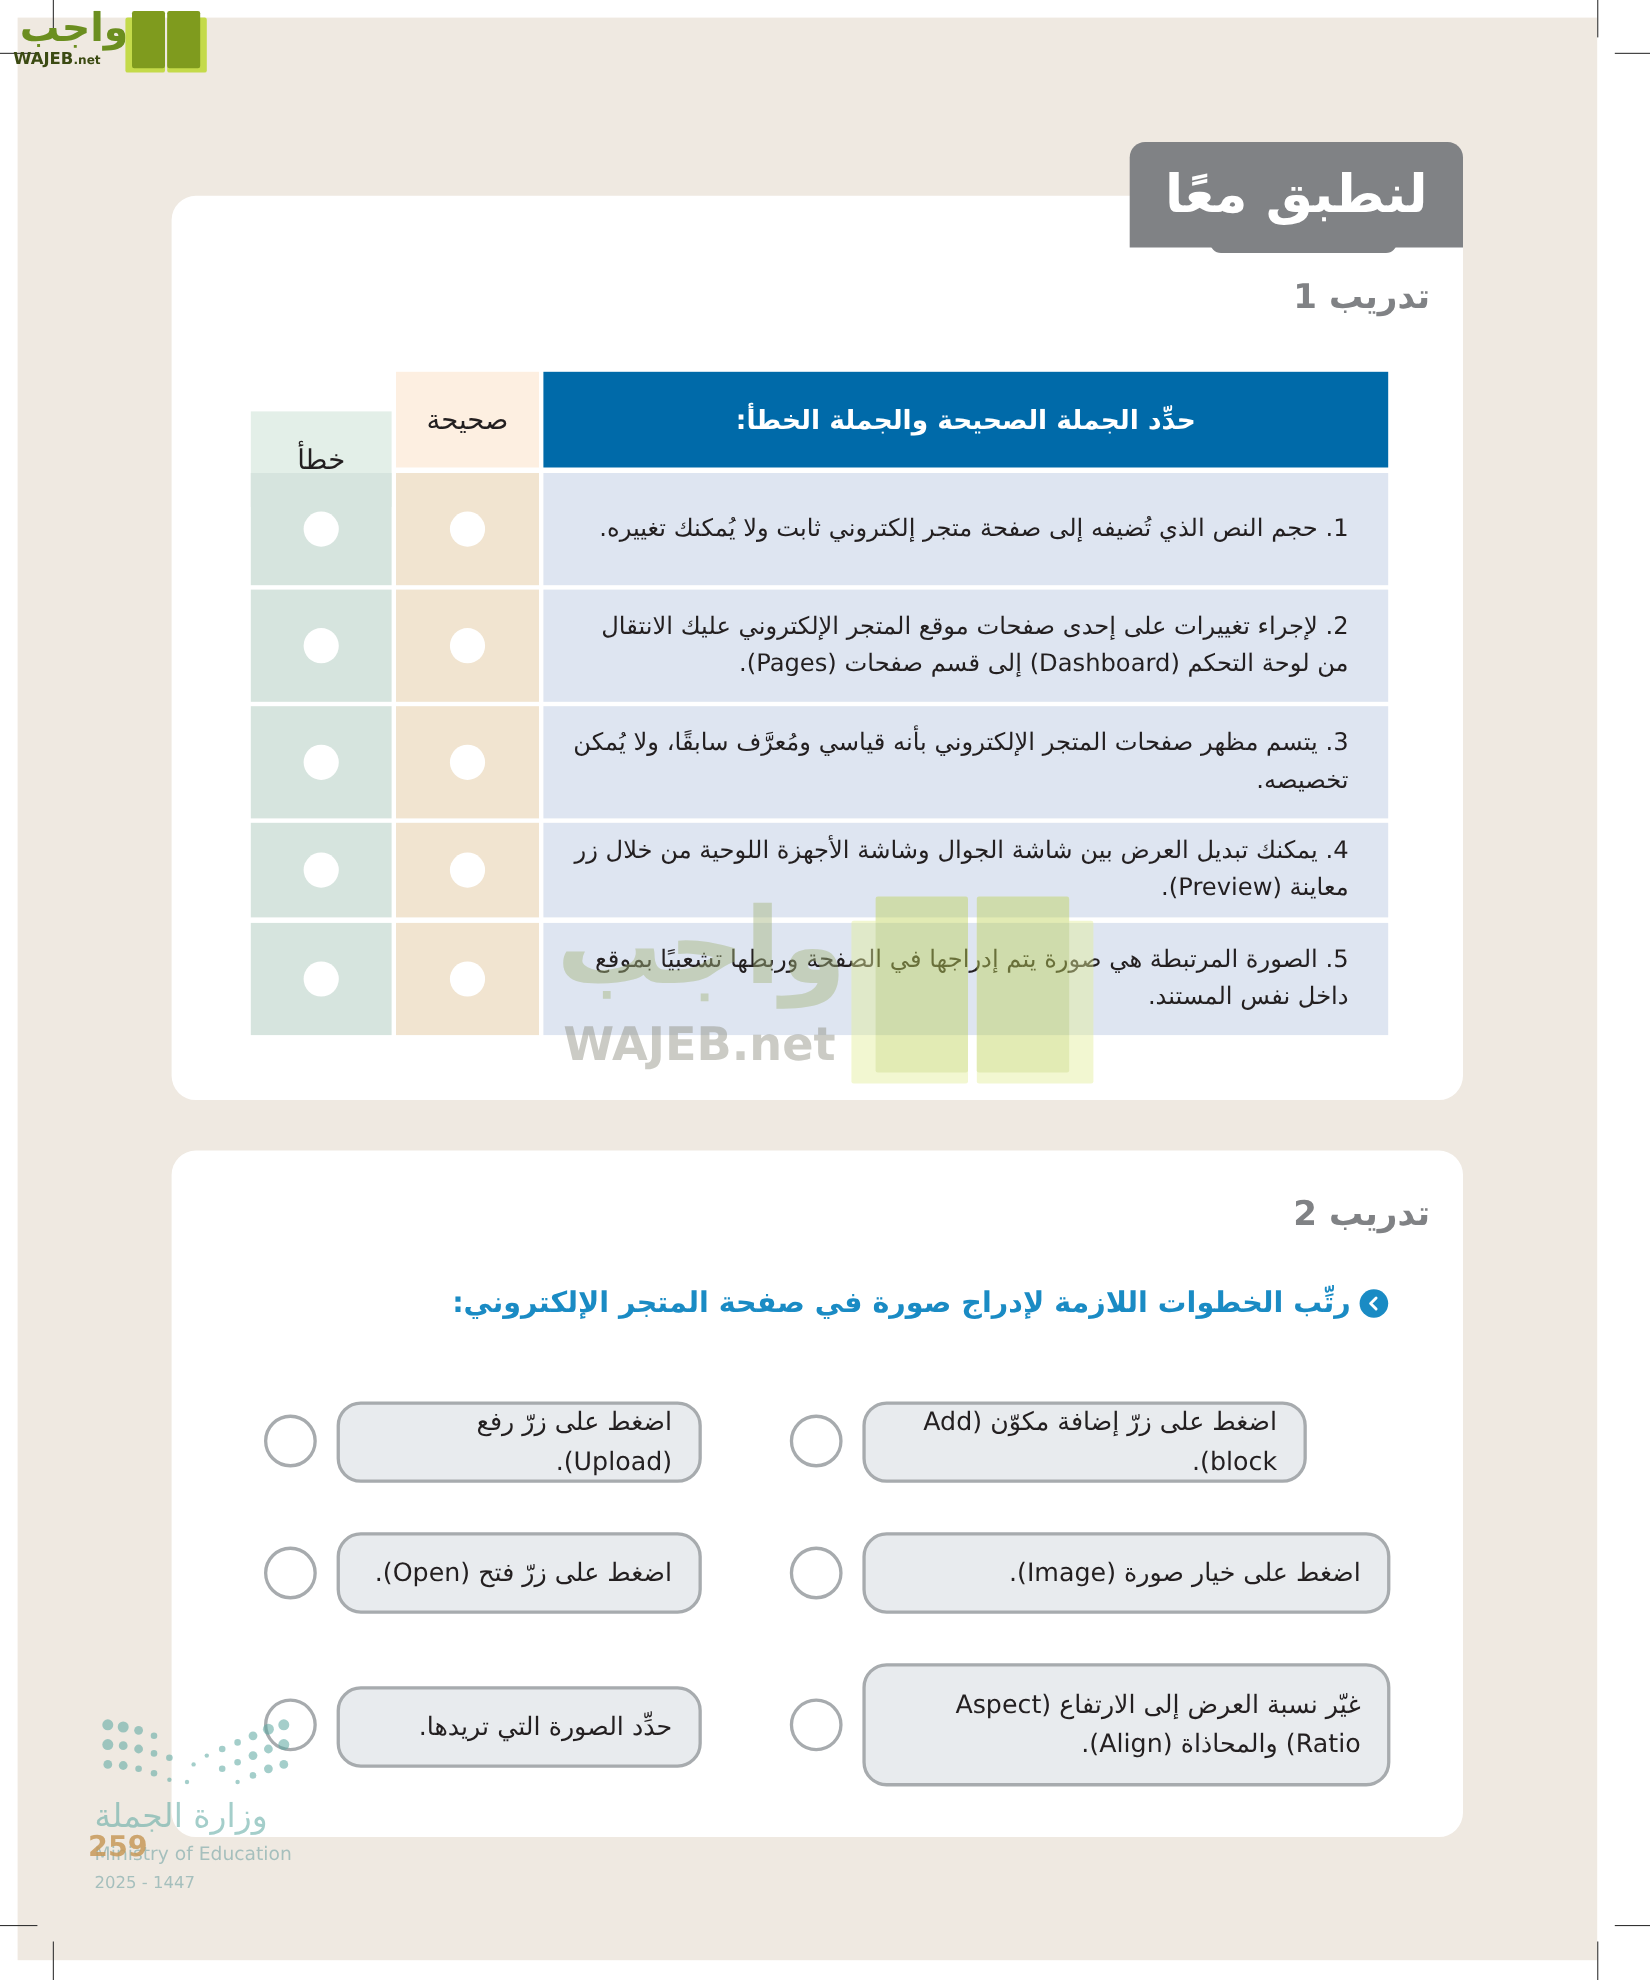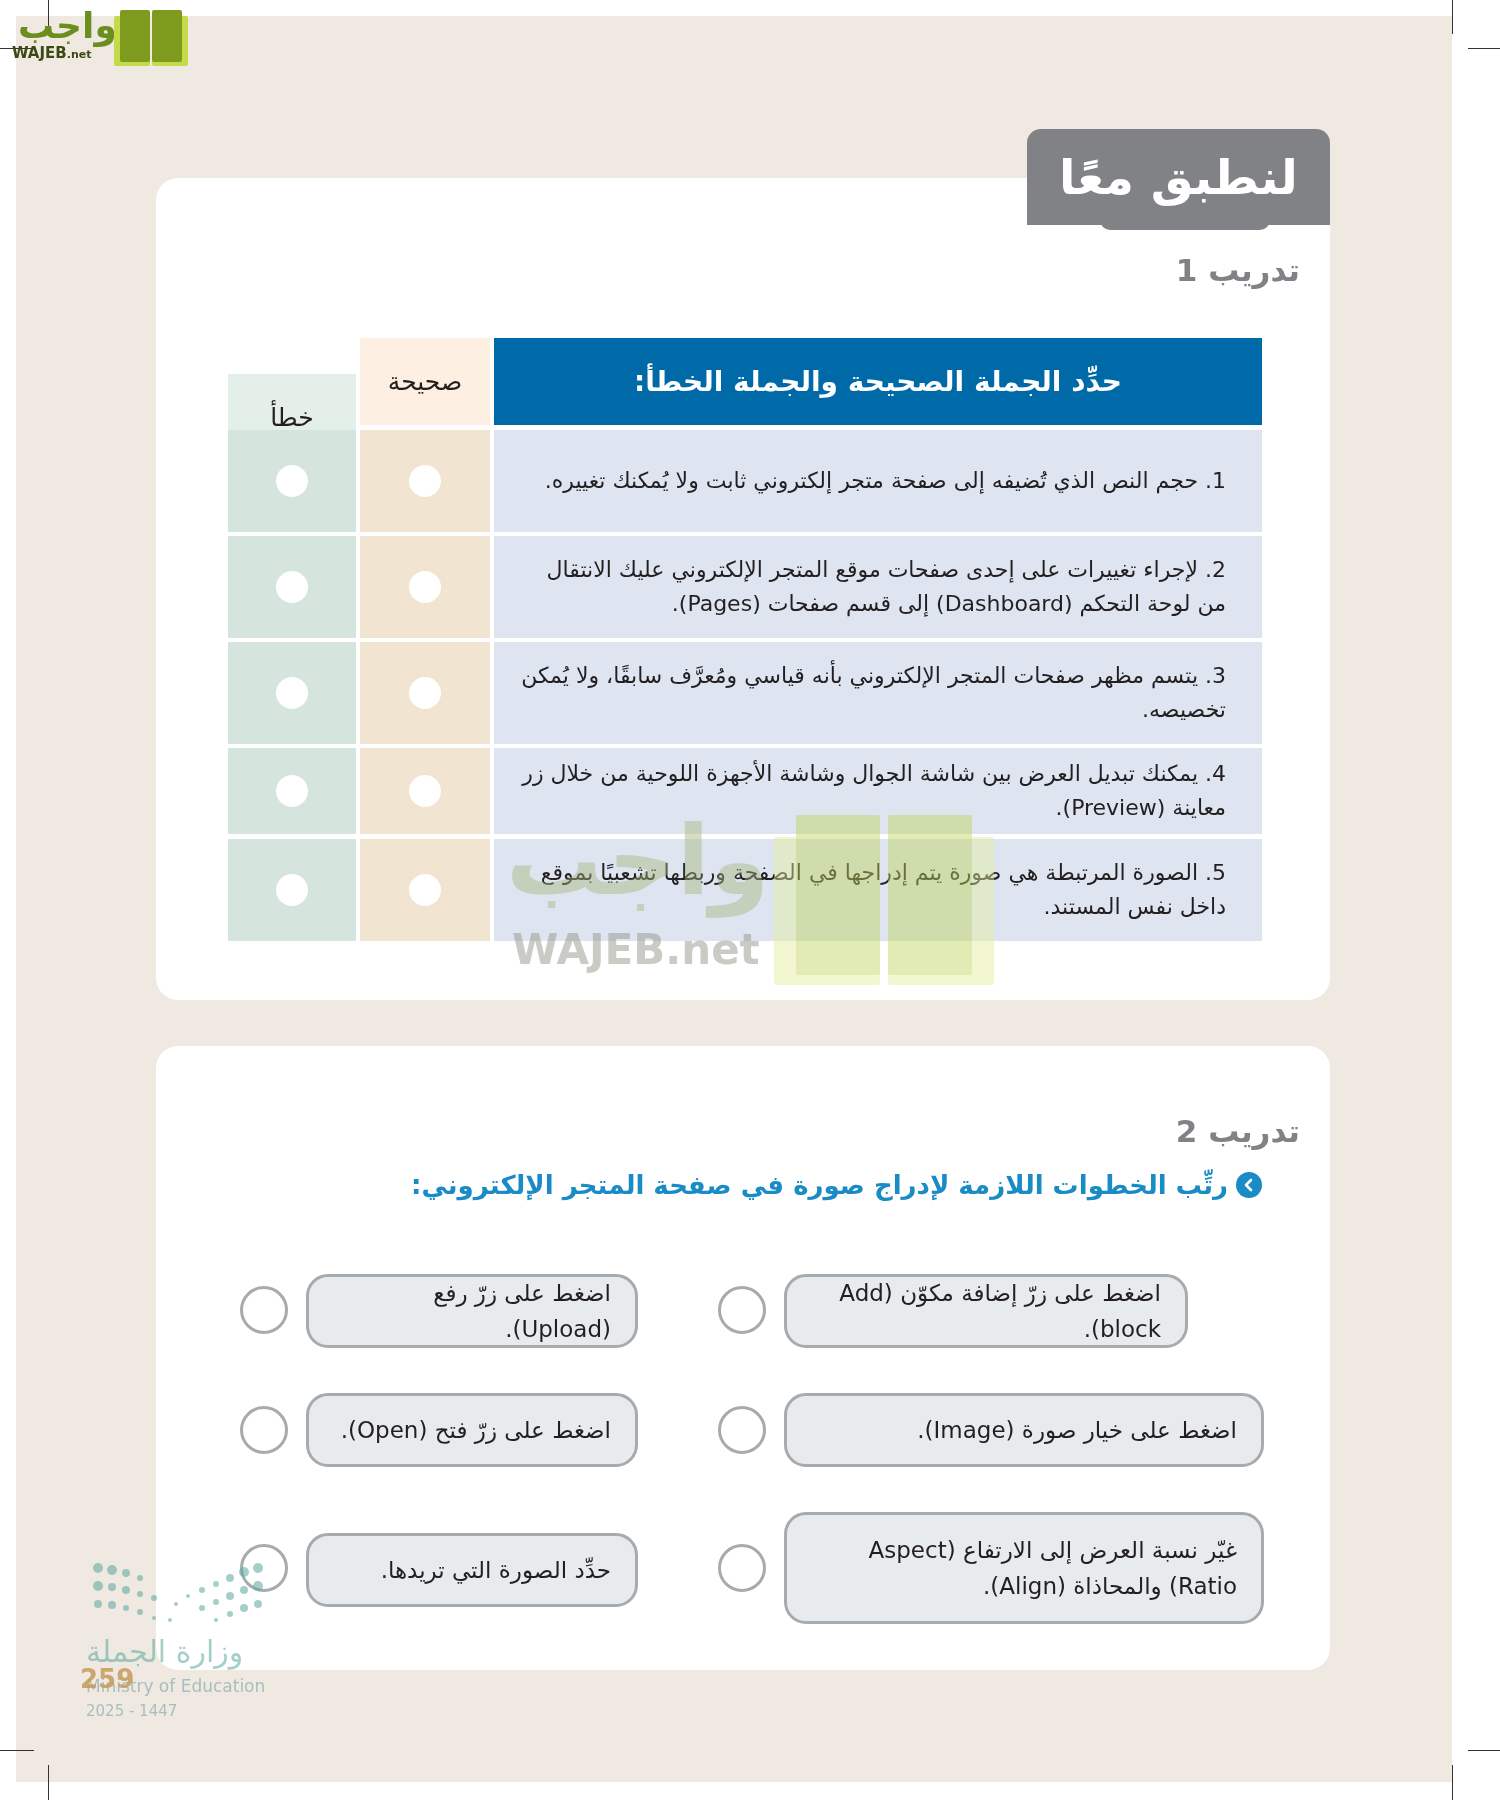--- a/index.html
+++ b/index.html
@@ -36,21 +36,21 @@
       position: absolute; left: 1100px; top: 220px; width: 170px; height: 10px;
       background: #808285; border-radius: 0 0 10px 10px;
     }
     .section-title {
       position: absolute; font-size: 31px; font-weight: bold; color: #808285; direction: rtl; text-align: right;
     }
 
     
     .tcell { position: absolute; box-sizing: border-box; }
     .th-main {
-      background: #006aa9; color: #ffffff; font-size: 28px; font-weight: bold;
+      background: #006aa9; color: #ffffff; font-size: 24px; font-weight: bold;
       direction: rtl; display: flex; align-items: center; justify-content: center;
     }
     .th-true { background: #fdefe1; font-size: 25px; display: flex; align-items: center; justify-content: center; }
     .th-false { background: #e3efe8; font-size: 25px; display: flex; align-items: center; justify-content: center; margin-top: 36px; }
     .td-text {
       background: #dee5f1; font-size: 22px; line-height: 34px; direction: rtl; text-align: right;
       padding: 0 36px 0 20px; display: flex; align-items: center;
     }
     .td-text span { display: block; width: 100%; }
     .td-true { background: #f1e4d0; display: flex; align-items: center; justify-content: center; }
@@ -181,21 +181,21 @@
   <div class="en"><span>WAJEB</span><span>.net</span></div>
   <div class="book" style="left:268px;top:0;width:220px;height:170px;">
     <div class="pg" style="left:0;top:22px;width:106px;height:148px;background:#e4ef9a;"></div>
     <div class="pg" style="left:114px;top:22px;width:106px;height:148px;background:#e4ef9a;"></div>
     <div class="pg" style="left:22px;top:0;width:84px;height:160px;background:#bfd35a;"></div>
     <div class="pg" style="left:114px;top:0;width:84px;height:160px;background:#bfd35a;"></div>
   </div>
 </div>
 
 <div class="card" style="left:156px;top:1046px;width:1174px;height:624px;"></div>
-<div class="section-title" style="right:200px;top:1086px;margin-top:27px;">تدريب 2</div>
+<div class="section-title" style="right:200px;top:1086px;">تدريب 2</div>
 
 <div class="instruction">
   <div class="chev">
     <svg width="14" height="14" viewBox="0 0 14 14">
         <path d="M9 2 L4 7 L9 12" stroke="#fff" stroke-width="2.6" fill="none" stroke-linecap="round" stroke-linejoin="round"></path>
       </svg>
   </div>
   <span>رتِّب الخطوات اللازمة لإدراج صورة في صفحة المتجر الإلكتروني:</span>
 </div>
 

